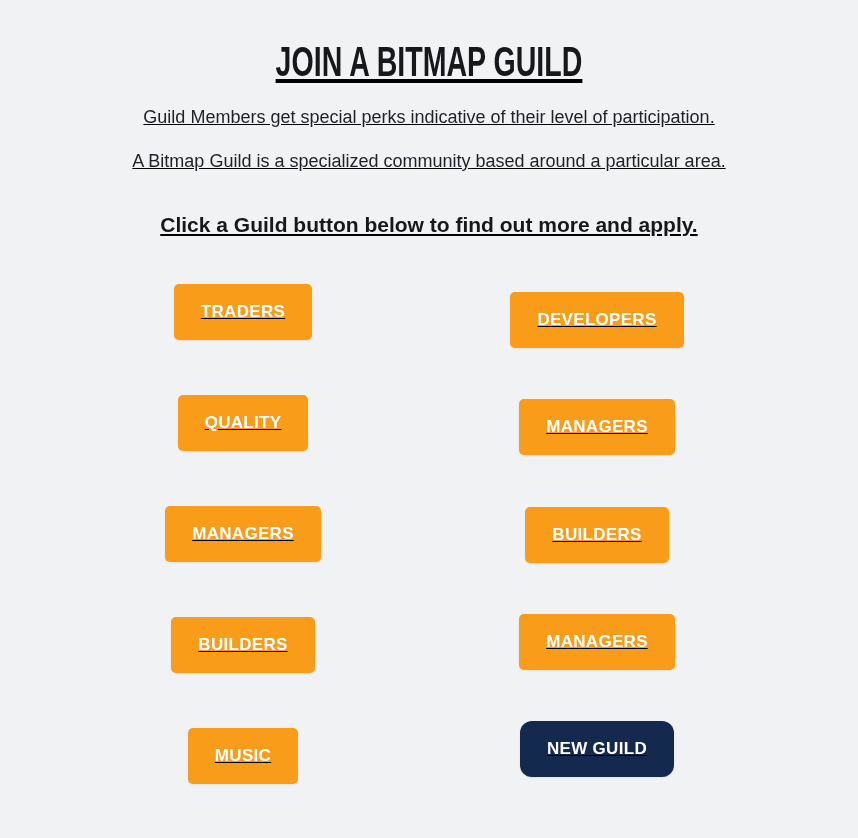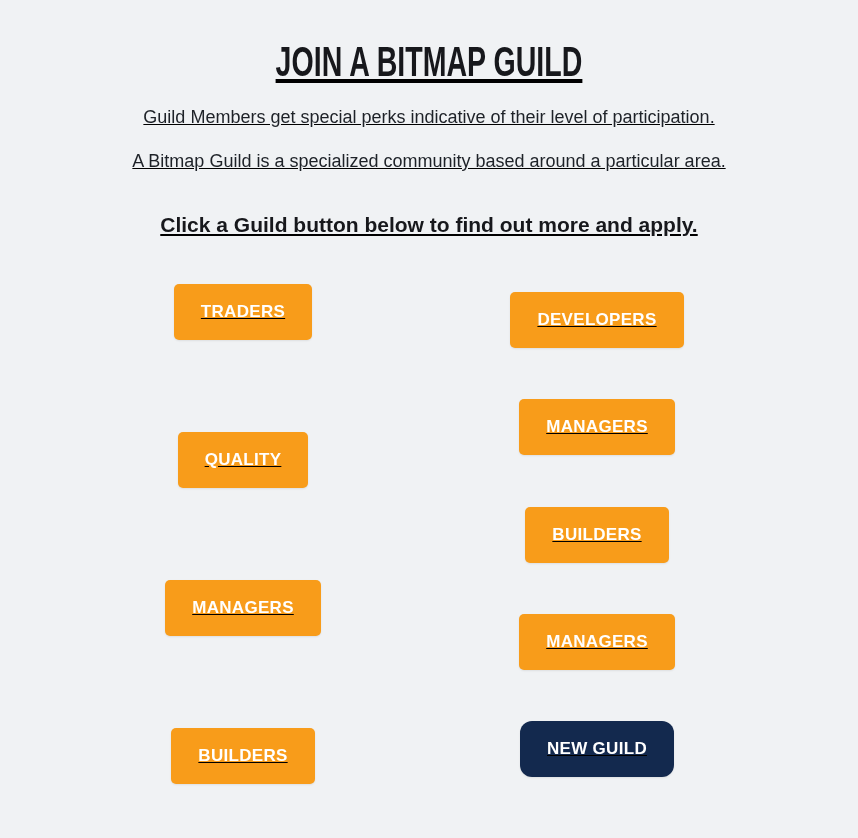--- a/index.html
+++ b/index.html
@@ -99,20 +99,21 @@
   <p class="cta">Click a Guild button below to find out more and apply.</p>
 
   <div class="grid">
 
 
     <div class="col">
       <button class="guild-btn">TRADERS</button>
       <button class="guild-btn">QUALITY</button>
       <button class="guild-btn">MANAGERS</button>
       <button class="guild-btn">BUILDERS</button>
+      <button class="guild-btn">MUSIC</button>
     </div>
 
     <div class="col third">
       <button class="guild-btn">DEVELOPERS</button>
       <button class="guild-btn">MANAGERS</button>
       <button class="guild-btn">BUILDERS</button>
       <button class="guild-btn">MANAGERS</button>
       <button class="guild-btn navy">NEW GUILD</button>
     </div>
 

